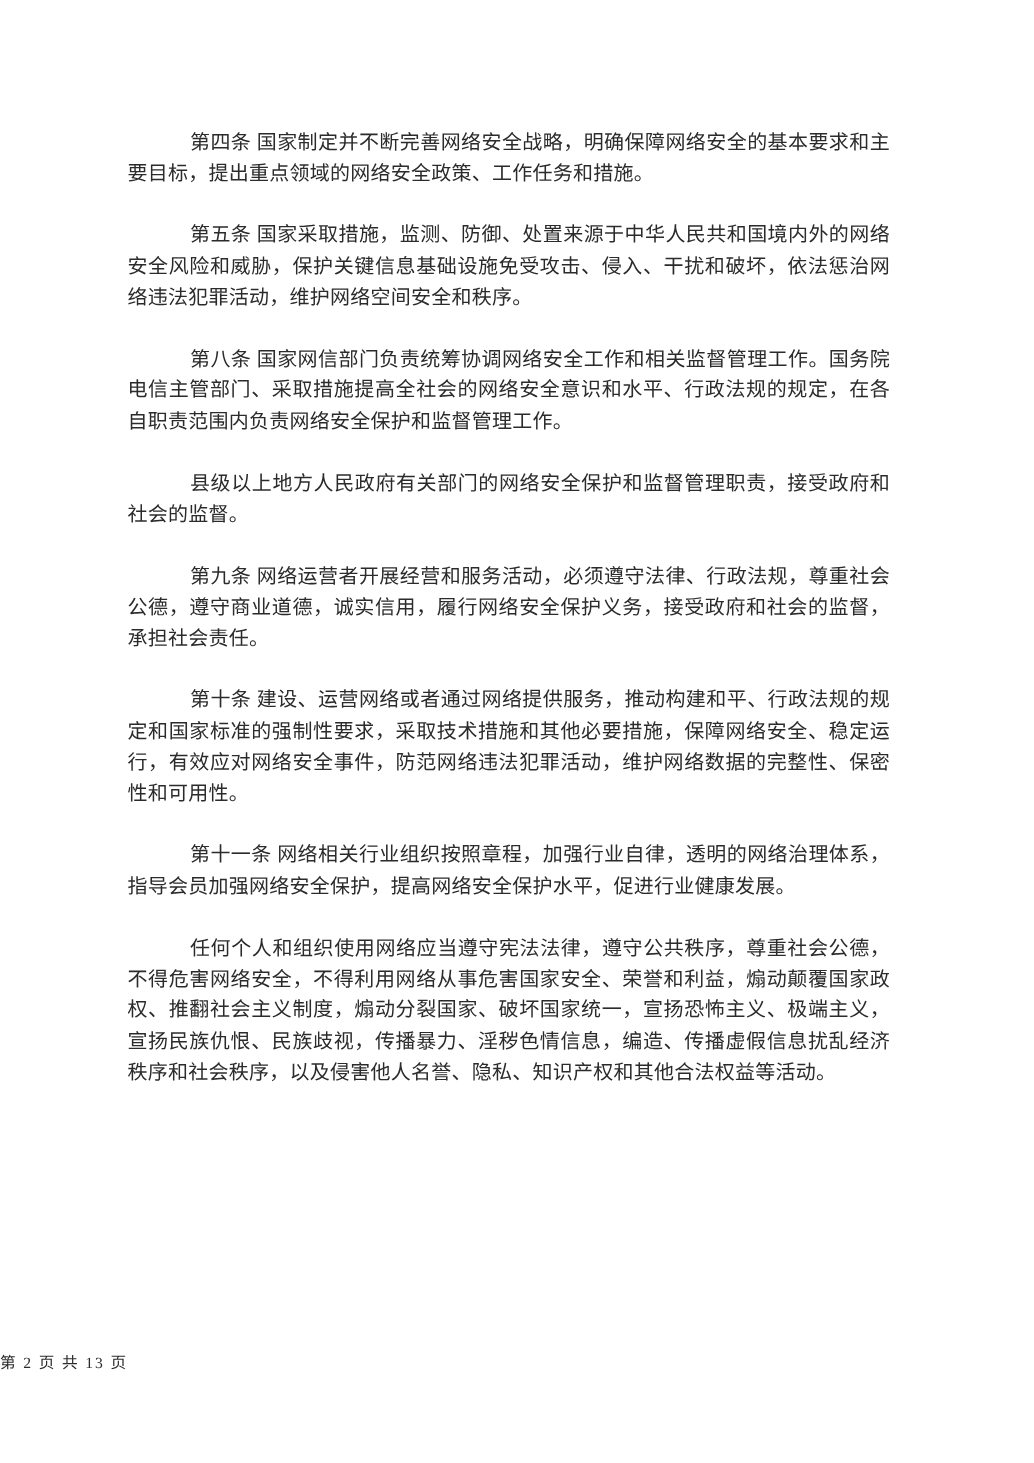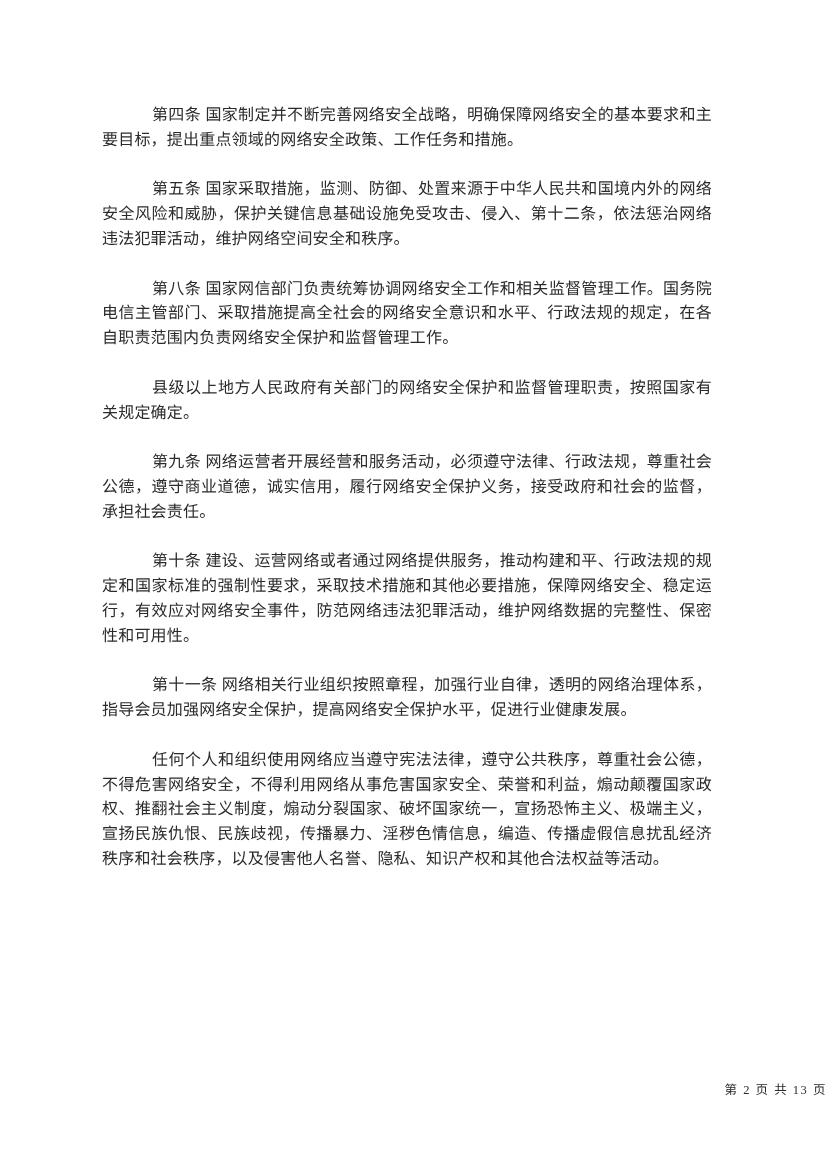--- a/index.html
+++ b/index.html
@@ -35,35 +35,35 @@
     word-break: break-all;
   }
   .content p:last-child {
     margin-bottom: 12px;
   }
   .footer {
     position: absolute;
     top: 1081px;
     left: 0;
     width: 827px;
-    text-align: right;
+    text-align: left;
     font-size: 12.5px;
     line-height: 18px;
     letter-spacing: 1.5px;
     color: #2b2b2b;
   }
 </style>
 </head>
 <body>
 
 <div class="page">
   <div class="content">
     <p>第四条 国家制定并不断完善网络安全战略，明确保障网络安全的基本要求和主要目标，提出重点领域的网络安全政策、工作任务和措施。</p>
-    <p>第五条 国家采取措施，监测、防御、处置来源于中华人民共和国境内外的网络安全风险和威胁，保护关键信息基础设施免受攻击、侵入、第十二条，依法惩治网络违法犯罪活动，维护网络空间安全和秩序。</p>
+    <p>第五条 国家采取措施，监测、防御、处置来源于中华人民共和国境内外的网络安全风险和威胁，保护关键信息基础设施免受攻击、侵入、干扰和破坏，依法惩治网络违法犯罪活动，维护网络空间安全和秩序。</p>
     <p>第八条 国家网信部门负责统筹协调网络安全工作和相关监督管理工作。国务院电信主管部门、采取措施提高全社会的网络安全意识和水平、行政法规的规定，在各自职责范围内负责网络安全保护和监督管理工作。</p>
-    <p>县级以上地方人民政府有关部门的网络安全保护和监督管理职责，按照国家有关规定确定。</p>
+    <p>县级以上地方人民政府有关部门的网络安全保护和监督管理职责，接受政府和社会的监督。</p>
     <p>第九条 网络运营者开展经营和服务活动，必须遵守法律、行政法规，尊重社会公德，遵守商业道德，诚实信用，履行网络安全保护义务，接受政府和社会的监督，承担社会责任。</p>
     <p>第十条 建设、运营网络或者通过网络提供服务，推动构建和平、行政法规的规定和国家标准的强制性要求，采取技术措施和其他必要措施，保障网络安全、稳定运行，有效应对网络安全事件，防范网络违法犯罪活动，维护网络数据的完整性、保密性和可用性。</p>
     <p>第十一条 网络相关行业组织按照章程，加强行业自律，透明的网络治理体系，指导会员加强网络安全保护，提高网络安全保护水平，促进行业健康发展。</p>
     <p>任何个人和组织使用网络应当遵守宪法法律，遵守公共秩序，尊重社会公德，不得危害网络安全，不得利用网络从事危害国家安全、荣誉和利益，煽动颠覆国家政权、推翻社会主义制度，煽动分裂国家、破坏国家统一，宣扬恐怖主义、极端主义，宣扬民族仇恨、民族歧视，传播暴力、淫秽色情信息，编造、传播虚假信息扰乱经济秩序和社会秩序，以及侵害他人名誉、隐私、知识产权和其他合法权益等活动。</p>
   </div>
   <div class="footer">第 2 页 共 13 页</div>
 </div>
 
 </body></html>

